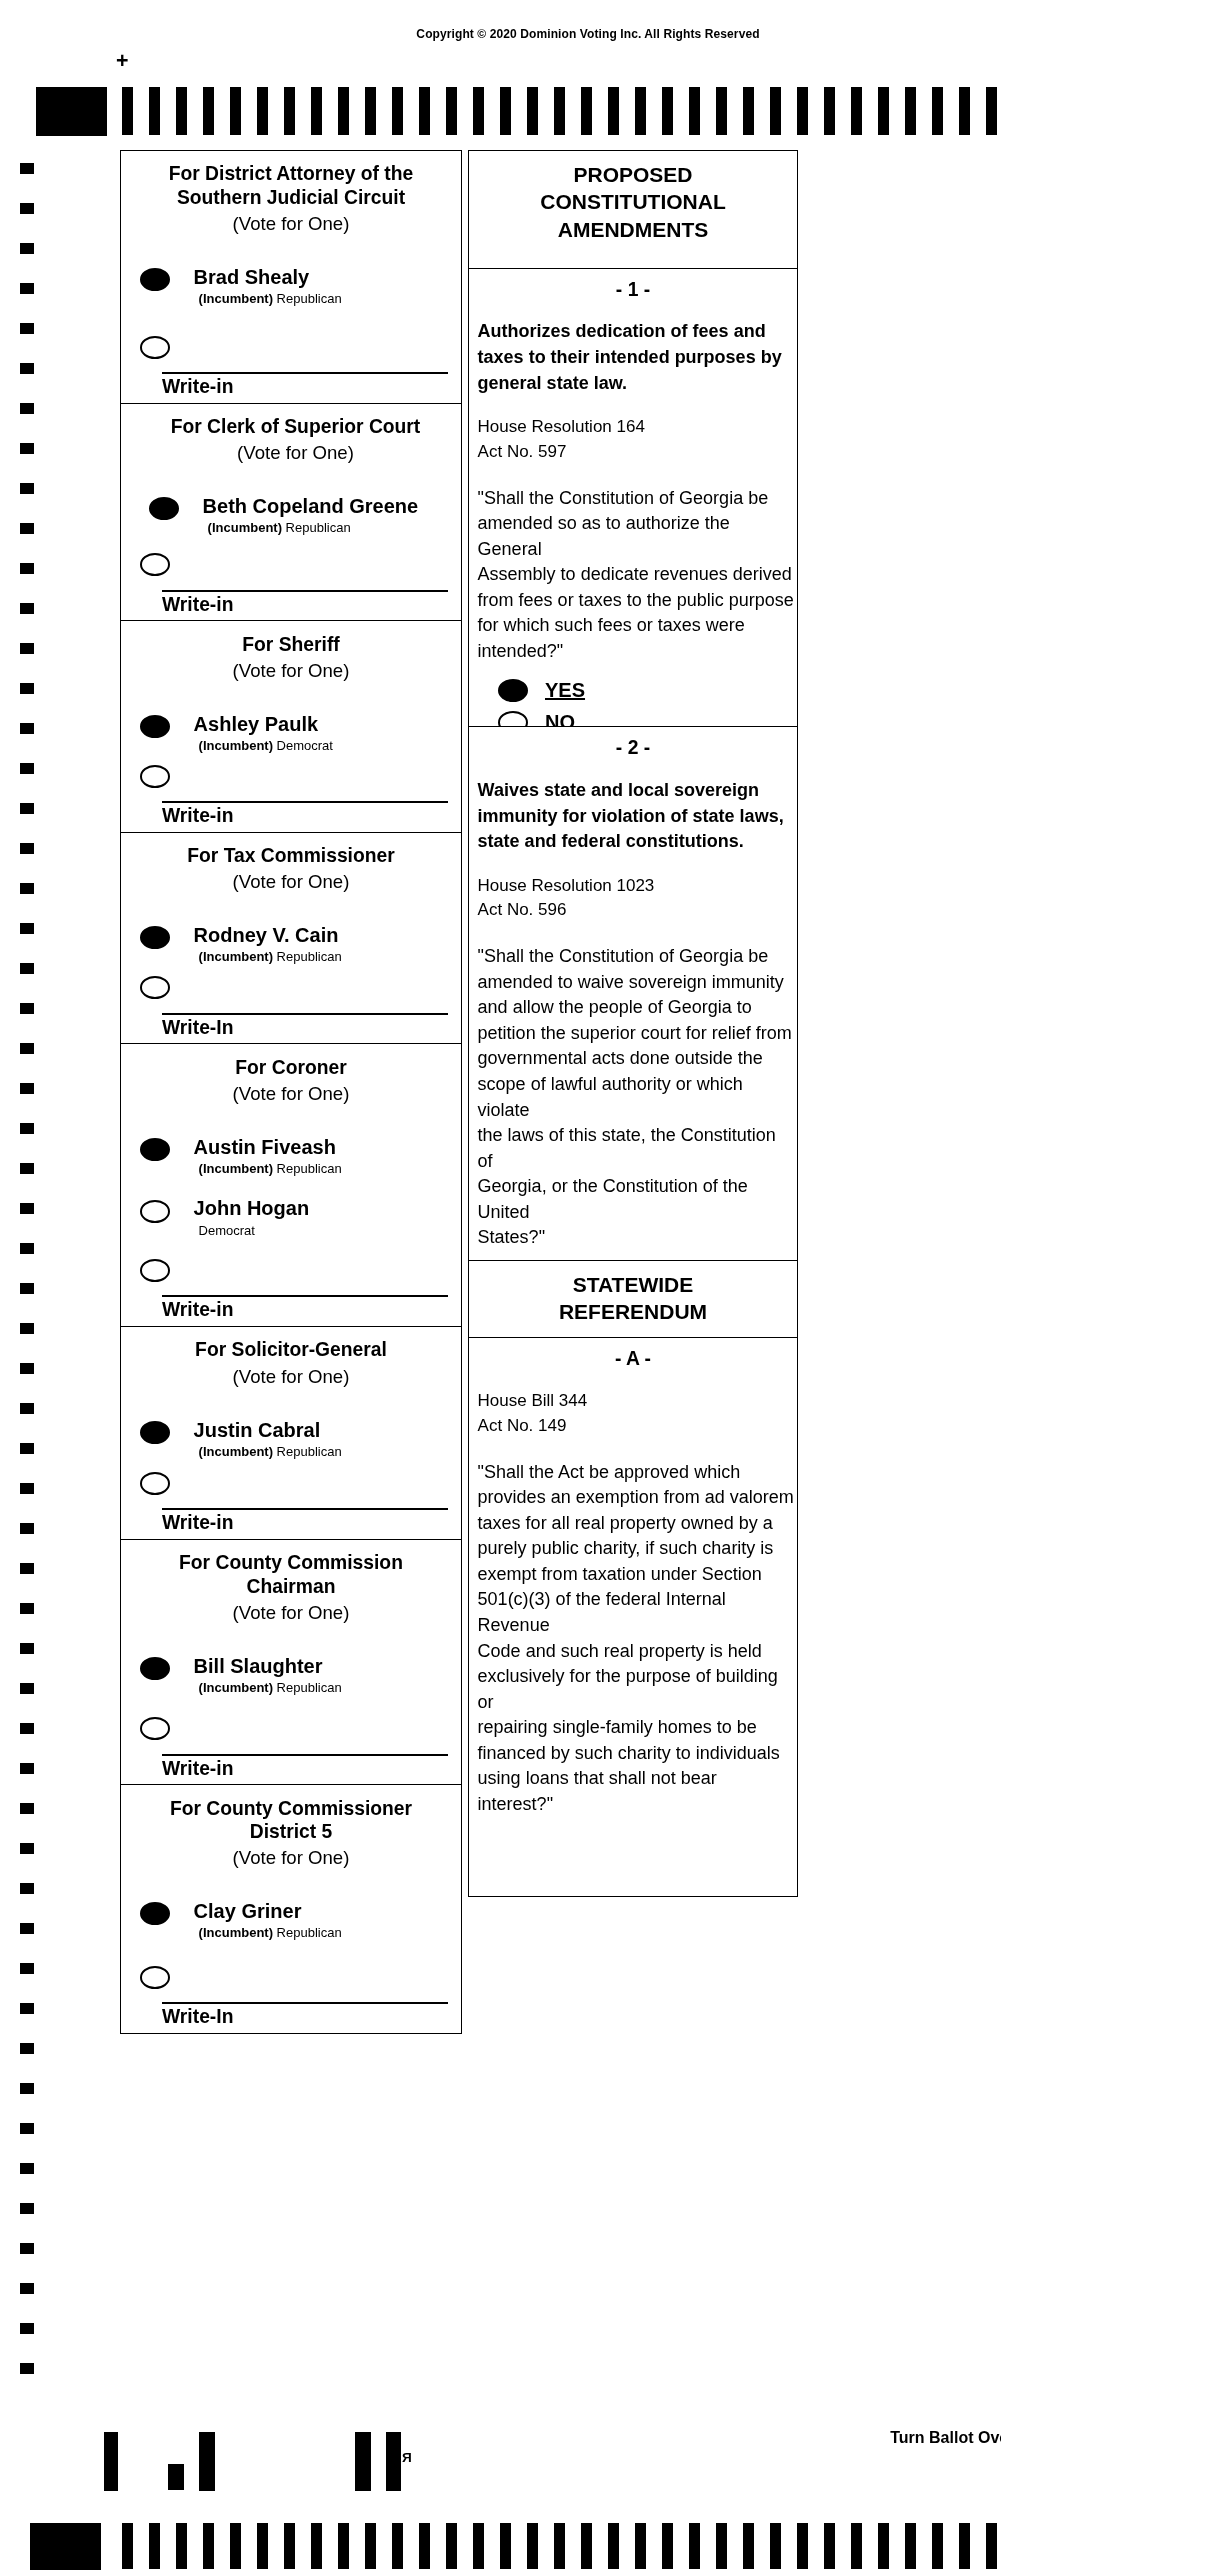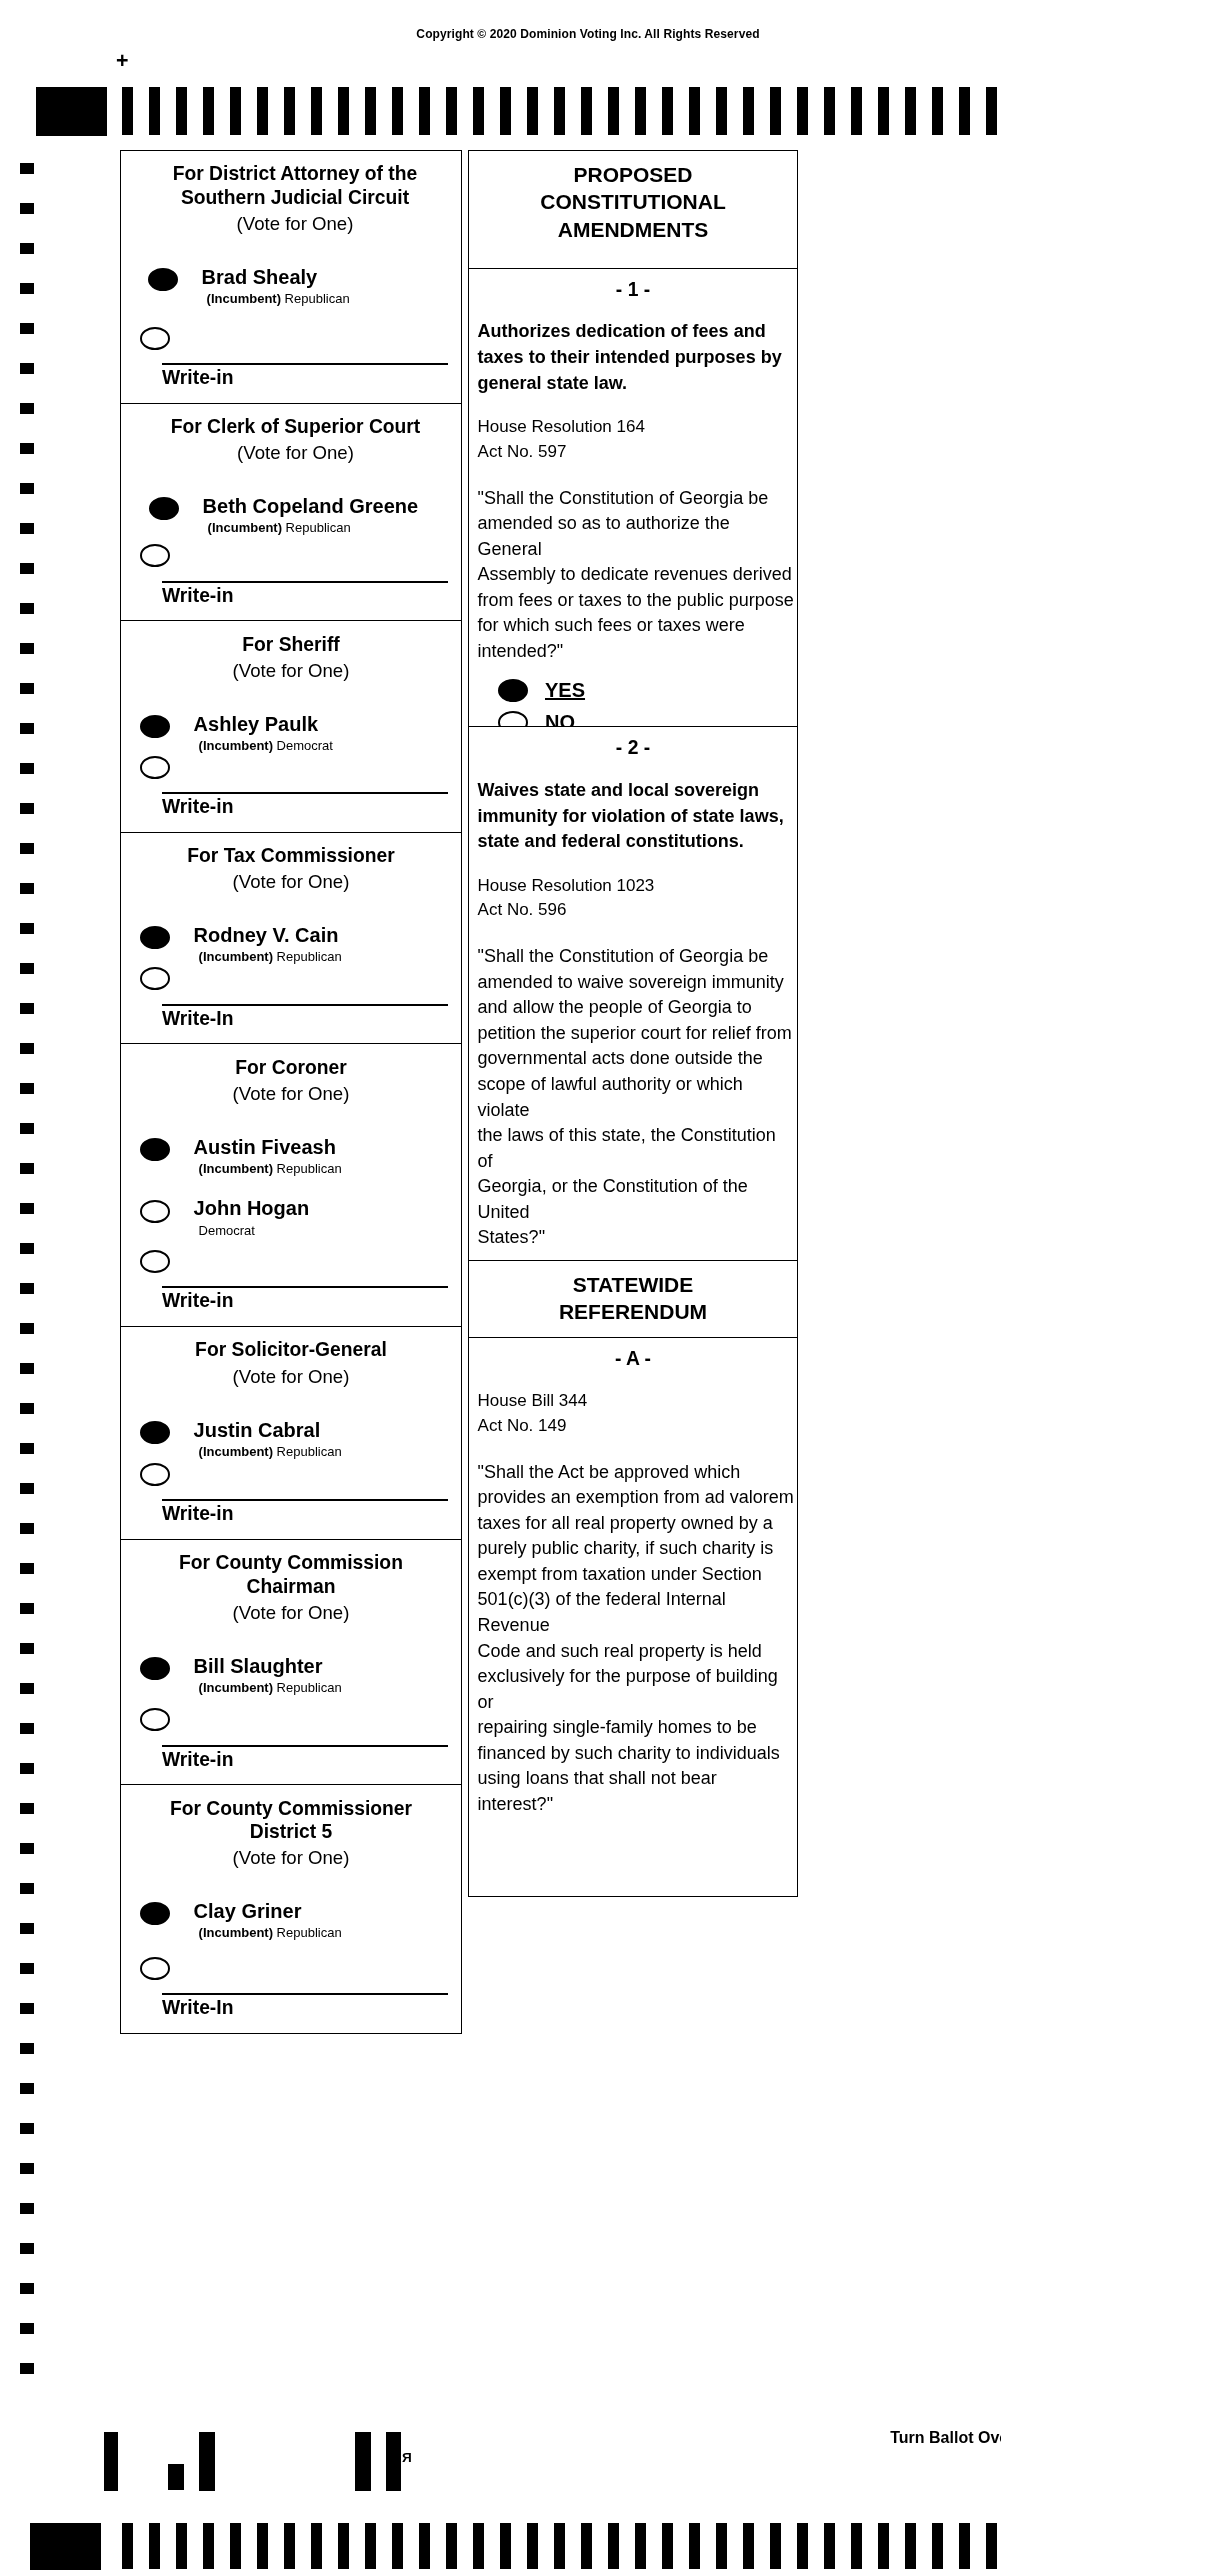--- a/index.html
+++ b/index.html
@@ -21,21 +21,21 @@
   #tm-left{left:20px;top:163px;width:14.3px;height:2231px;
     background:repeating-linear-gradient(to bottom,#000 0 11.4px,transparent 11.4px 40px);}
   #tm-right{left:1189px;top:172px;width:14.3px;height:2270px;
     background:repeating-linear-gradient(to bottom,#000 0 11.4px,transparent 11.4px 40px);}
 
   
   #left-col{left:120px;top:150px;width:342px;}
   #right-col{left:468px;top:150px;width:330px;}
   .race,.rsec{border:1.4px solid #000;box-sizing:border-box;position:relative;background:#fff;overflow:hidden;}
   .race+.race,.rsec+.rsec{margin-top:-1.4px;}
-  .race:nth-child(1){height:254px;padding-left:8px;}
+  .race:nth-child(1){height:254px;}
   .race:nth-child(2){height:219px;padding-left:9px;}
   .race:nth-child(3){height:213px;}
   .race:nth-child(4){height:213px;}
   .race:nth-child(5){height:284px;}
   .race:nth-child(6){height:214px;}
   .race:nth-child(7){height:247px;}
   .race:nth-child(8){height:250px;}
   .rsec:nth-child(1){height:119px;}
   .rsec:nth-child(2){height:460px;}
   .rsec:nth-child(3){height:535px;}
@@ -46,21 +46,21 @@
   .vote{text-align:center;font-size:18.6px;margin-top:3.6px;}
   .cand{display:flex;align-items:flex-start;margin:31px 0 0 18.6px;gap:24px;}
   .cand.second{margin:21.4px 0 0 18.6px;}
   .cand .oval{margin-top:2.1px;flex:0 0 auto;}
   .cname{font-size:20px;font-weight:bold;line-height:1.15;}
   .cparty{font-size:13px;margin-top:2.1px;padding-left:5px;}
   .ctag{font-weight:bold;}
   .oval{display:inline-block;width:30px;height:23px;border:2.1px solid #000;border-radius:50%;
         box-sizing:border-box;background:#fff;}
   .oval[data-filled="true"]{background:#000;}
-  .writein{position:absolute;left:0;right:0;bottom:14px;}
+  .writein{position:absolute;left:0;right:0;bottom:5px;}
   .writein .oval{margin-left:18.6px;}
   .wline{border-top:2.1px solid #000;margin:11.4px 13px 0 41px;}
   .wlabel{font-size:19.3px;font-weight:bold;margin:2.1px 0 0 41px;}
 
   .rhead{text-align:center;font-weight:bold;font-size:21px;line-height:1.3;padding-top:10px;}
   .qnum{text-align:center;font-weight:bold;font-size:19.3px;margin-top:10px;}
   .qsum{font-weight:bold;font-size:18px;line-height:1.43;margin:18.6px 5.7px 0 8.6px;}
   .qlegal{font-size:17px;line-height:1.45;margin:18.6px 5.7px 0 8.6px;}
   .qtext{font-size:18px;line-height:1.42;margin:21.4px 2.9px 0 8.6px;}
   .ans{display:flex;align-items:center;gap:17px;margin:14.3px 0 0 29px;}

